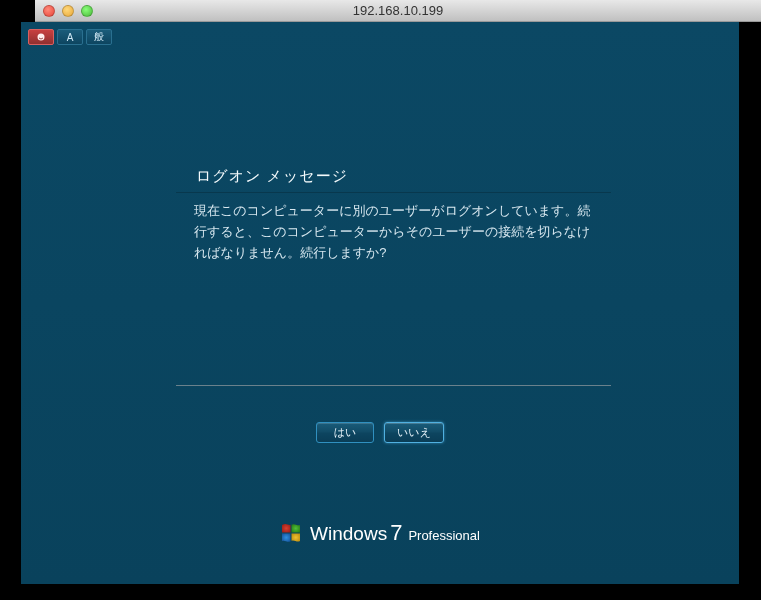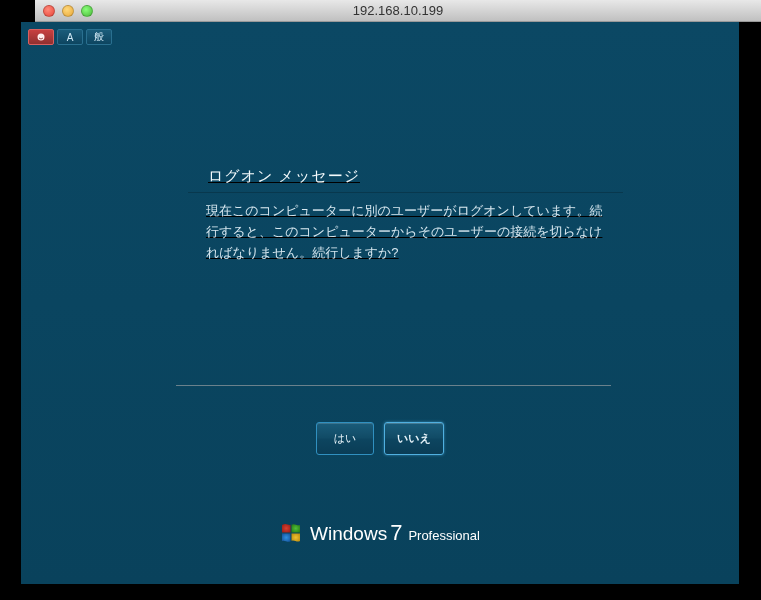--- a/index.html
+++ b/index.html
@@ -95,23 +95,22 @@
     }
     
     .ime-btn.selected svg {
       width: 10px;
       height: 10px;
     }
     
     .message-panel {
       position: absolute;
       top: 145px;
-      left: 167px;
+      left: 155px;
       width: 435px;
-      text-decoration: underline;
     }
     
     .message-title {
       font-size: 15px;
       color: #f4fafc;
       padding-left: 20px;
       padding-bottom: 6px;
       letter-spacing: 1px;
     }
     
@@ -145,38 +144,37 @@
       top: 400px;
       left: 0;
       width: 100%;
       display: flex;
       justify-content: center;
       gap: 10px;
     }
     
     .win-button {
       min-width: 58px;
-      height: 33px;
+      height: 21px;
       background: linear-gradient(to bottom, #1a5c7a 0%, #114b66 48%, #0d4560 52%, #0a3d56 100%);
       border: 1px solid #3090c0;
       border-radius: 3px;
       color: #e8f4fa;
       font-size: 11px;
       display: flex;
       align-items: center;
       justify-content: center;
       cursor: pointer;
       padding: 0 12px;
       box-shadow: inset 0 1px 0 rgba(255,255,255,0.15);
     }
     
     .win-button.focused {
       border-color: #50b0e0;
       box-shadow: 0 0 3px rgba(80,180,230,0.6), inset 0 1px 0 rgba(255,255,255,0.2);
-      font-weight: bold;
     }
     
     .branding {
       position: absolute;
       bottom: 38px;
       left: 0;
       width: 100%;
       display: flex;
       align-items: center;
       justify-content: center;

